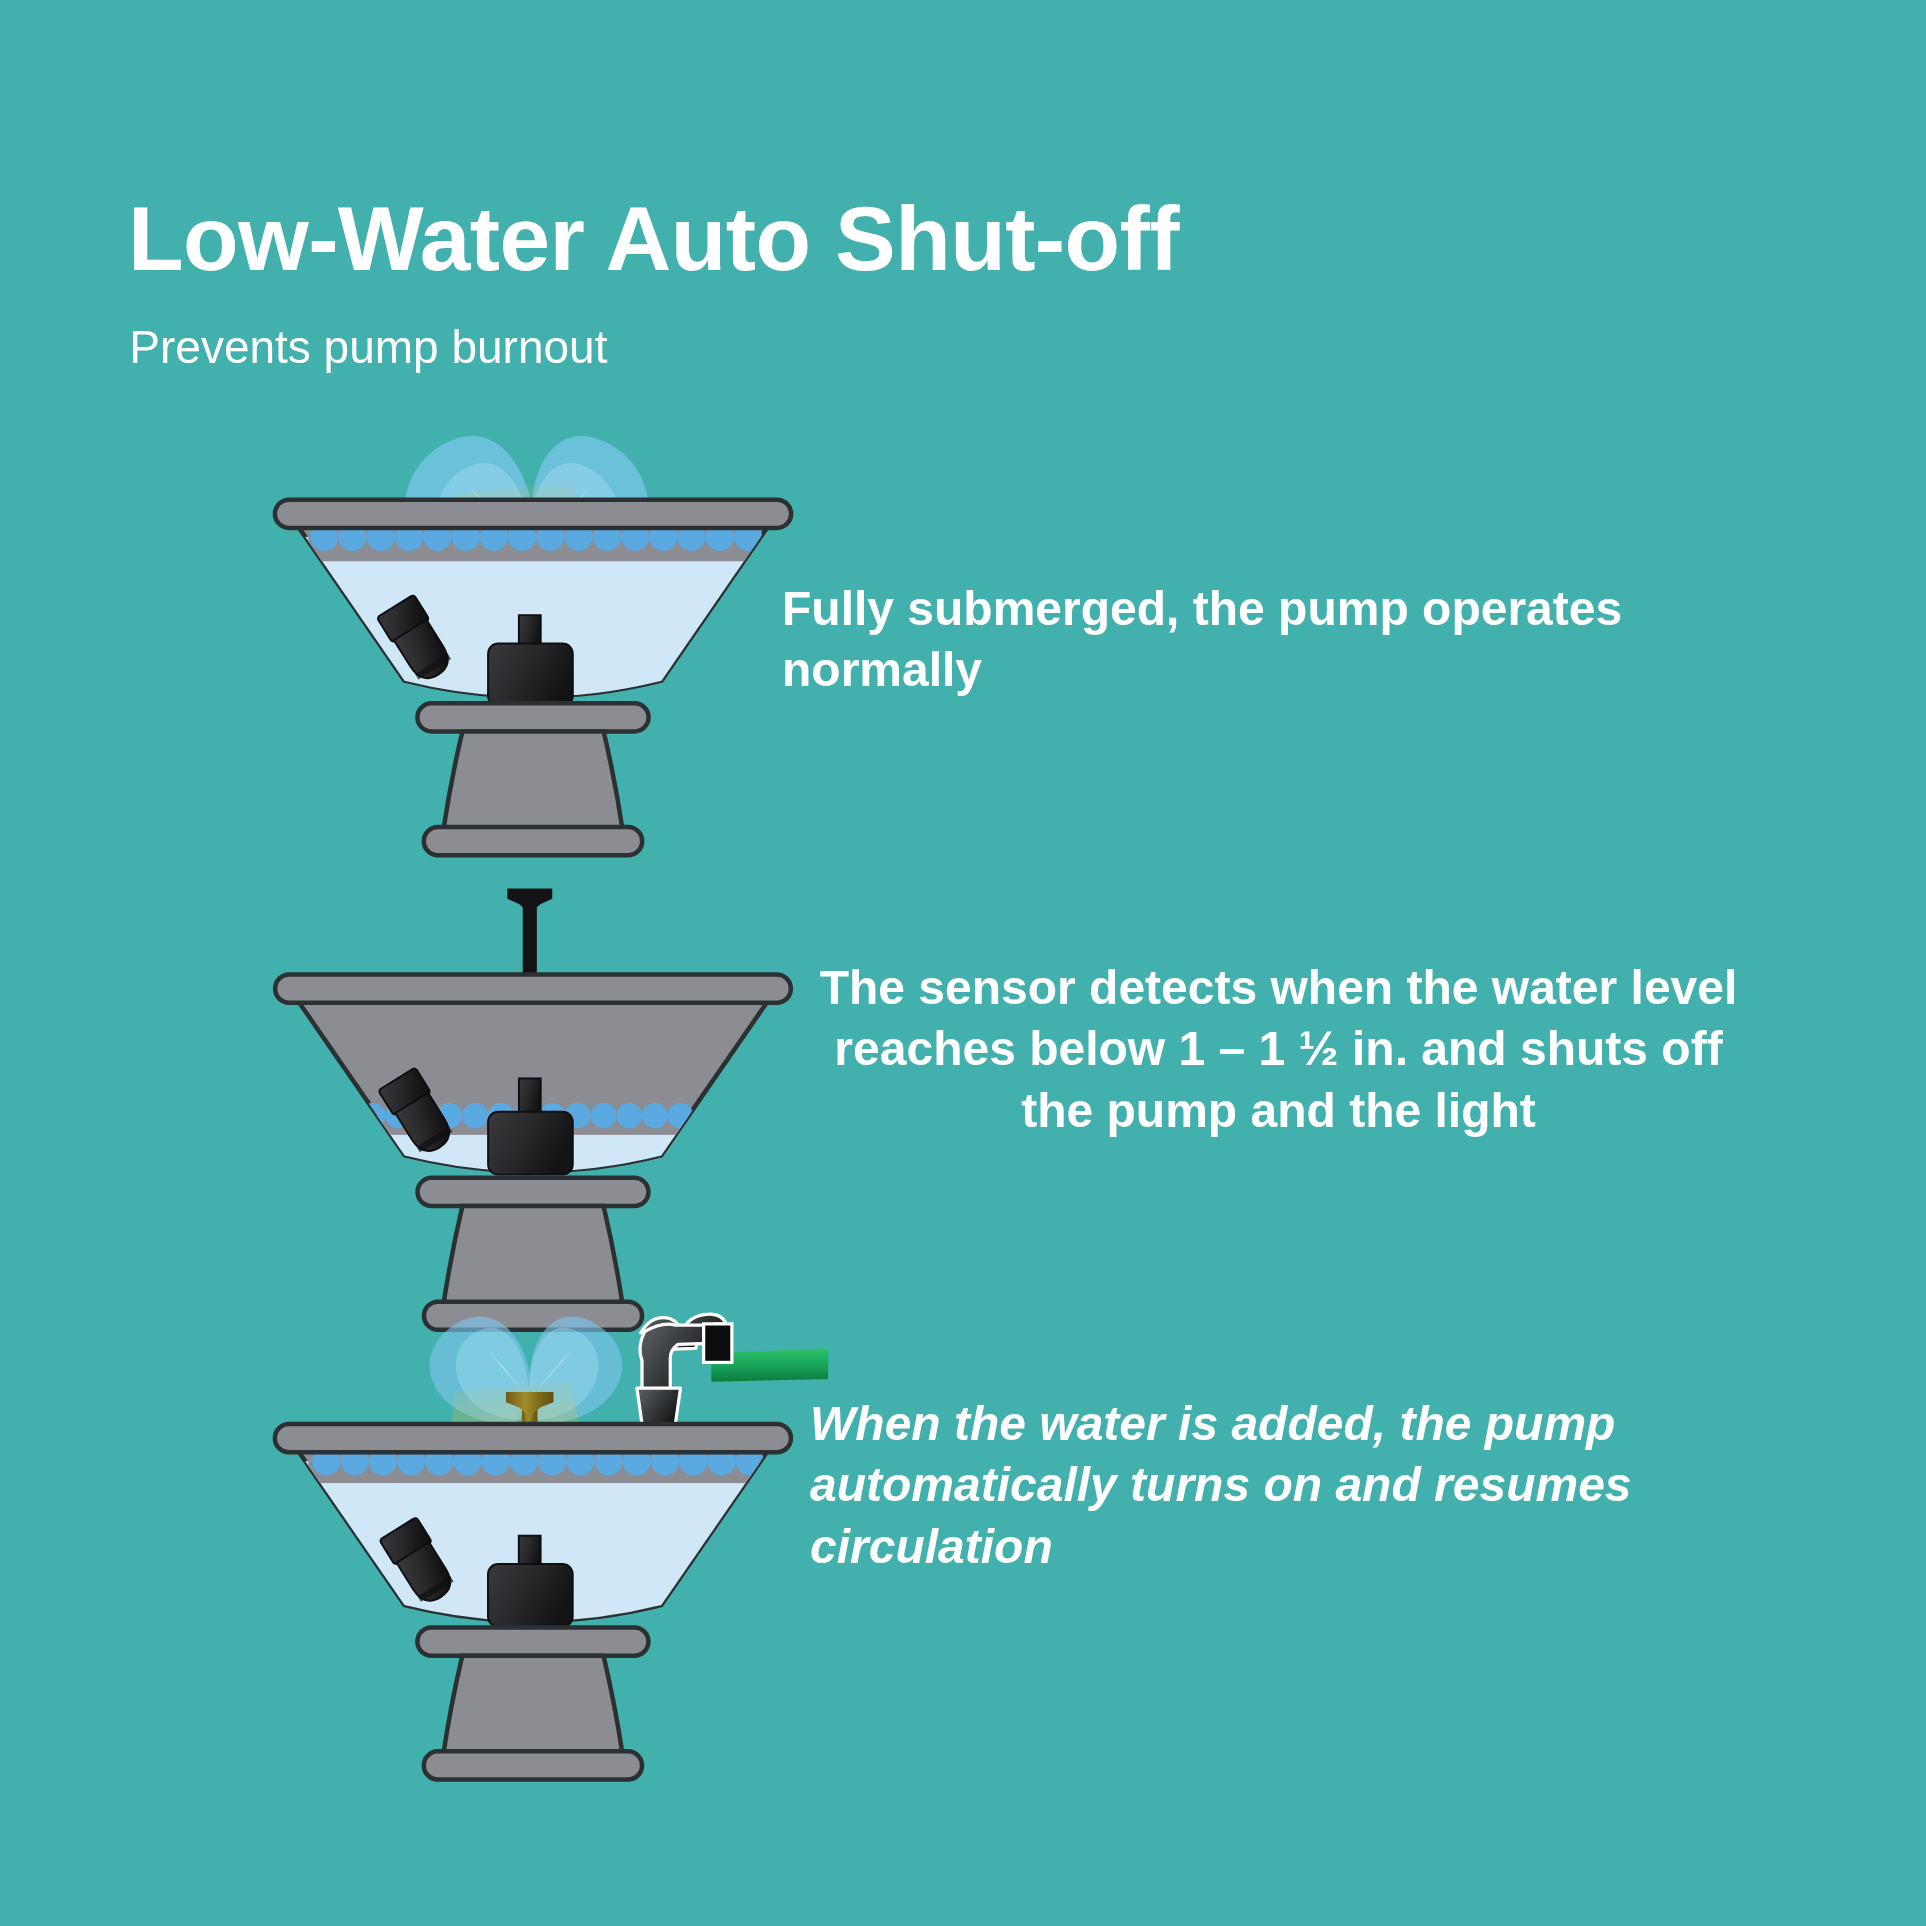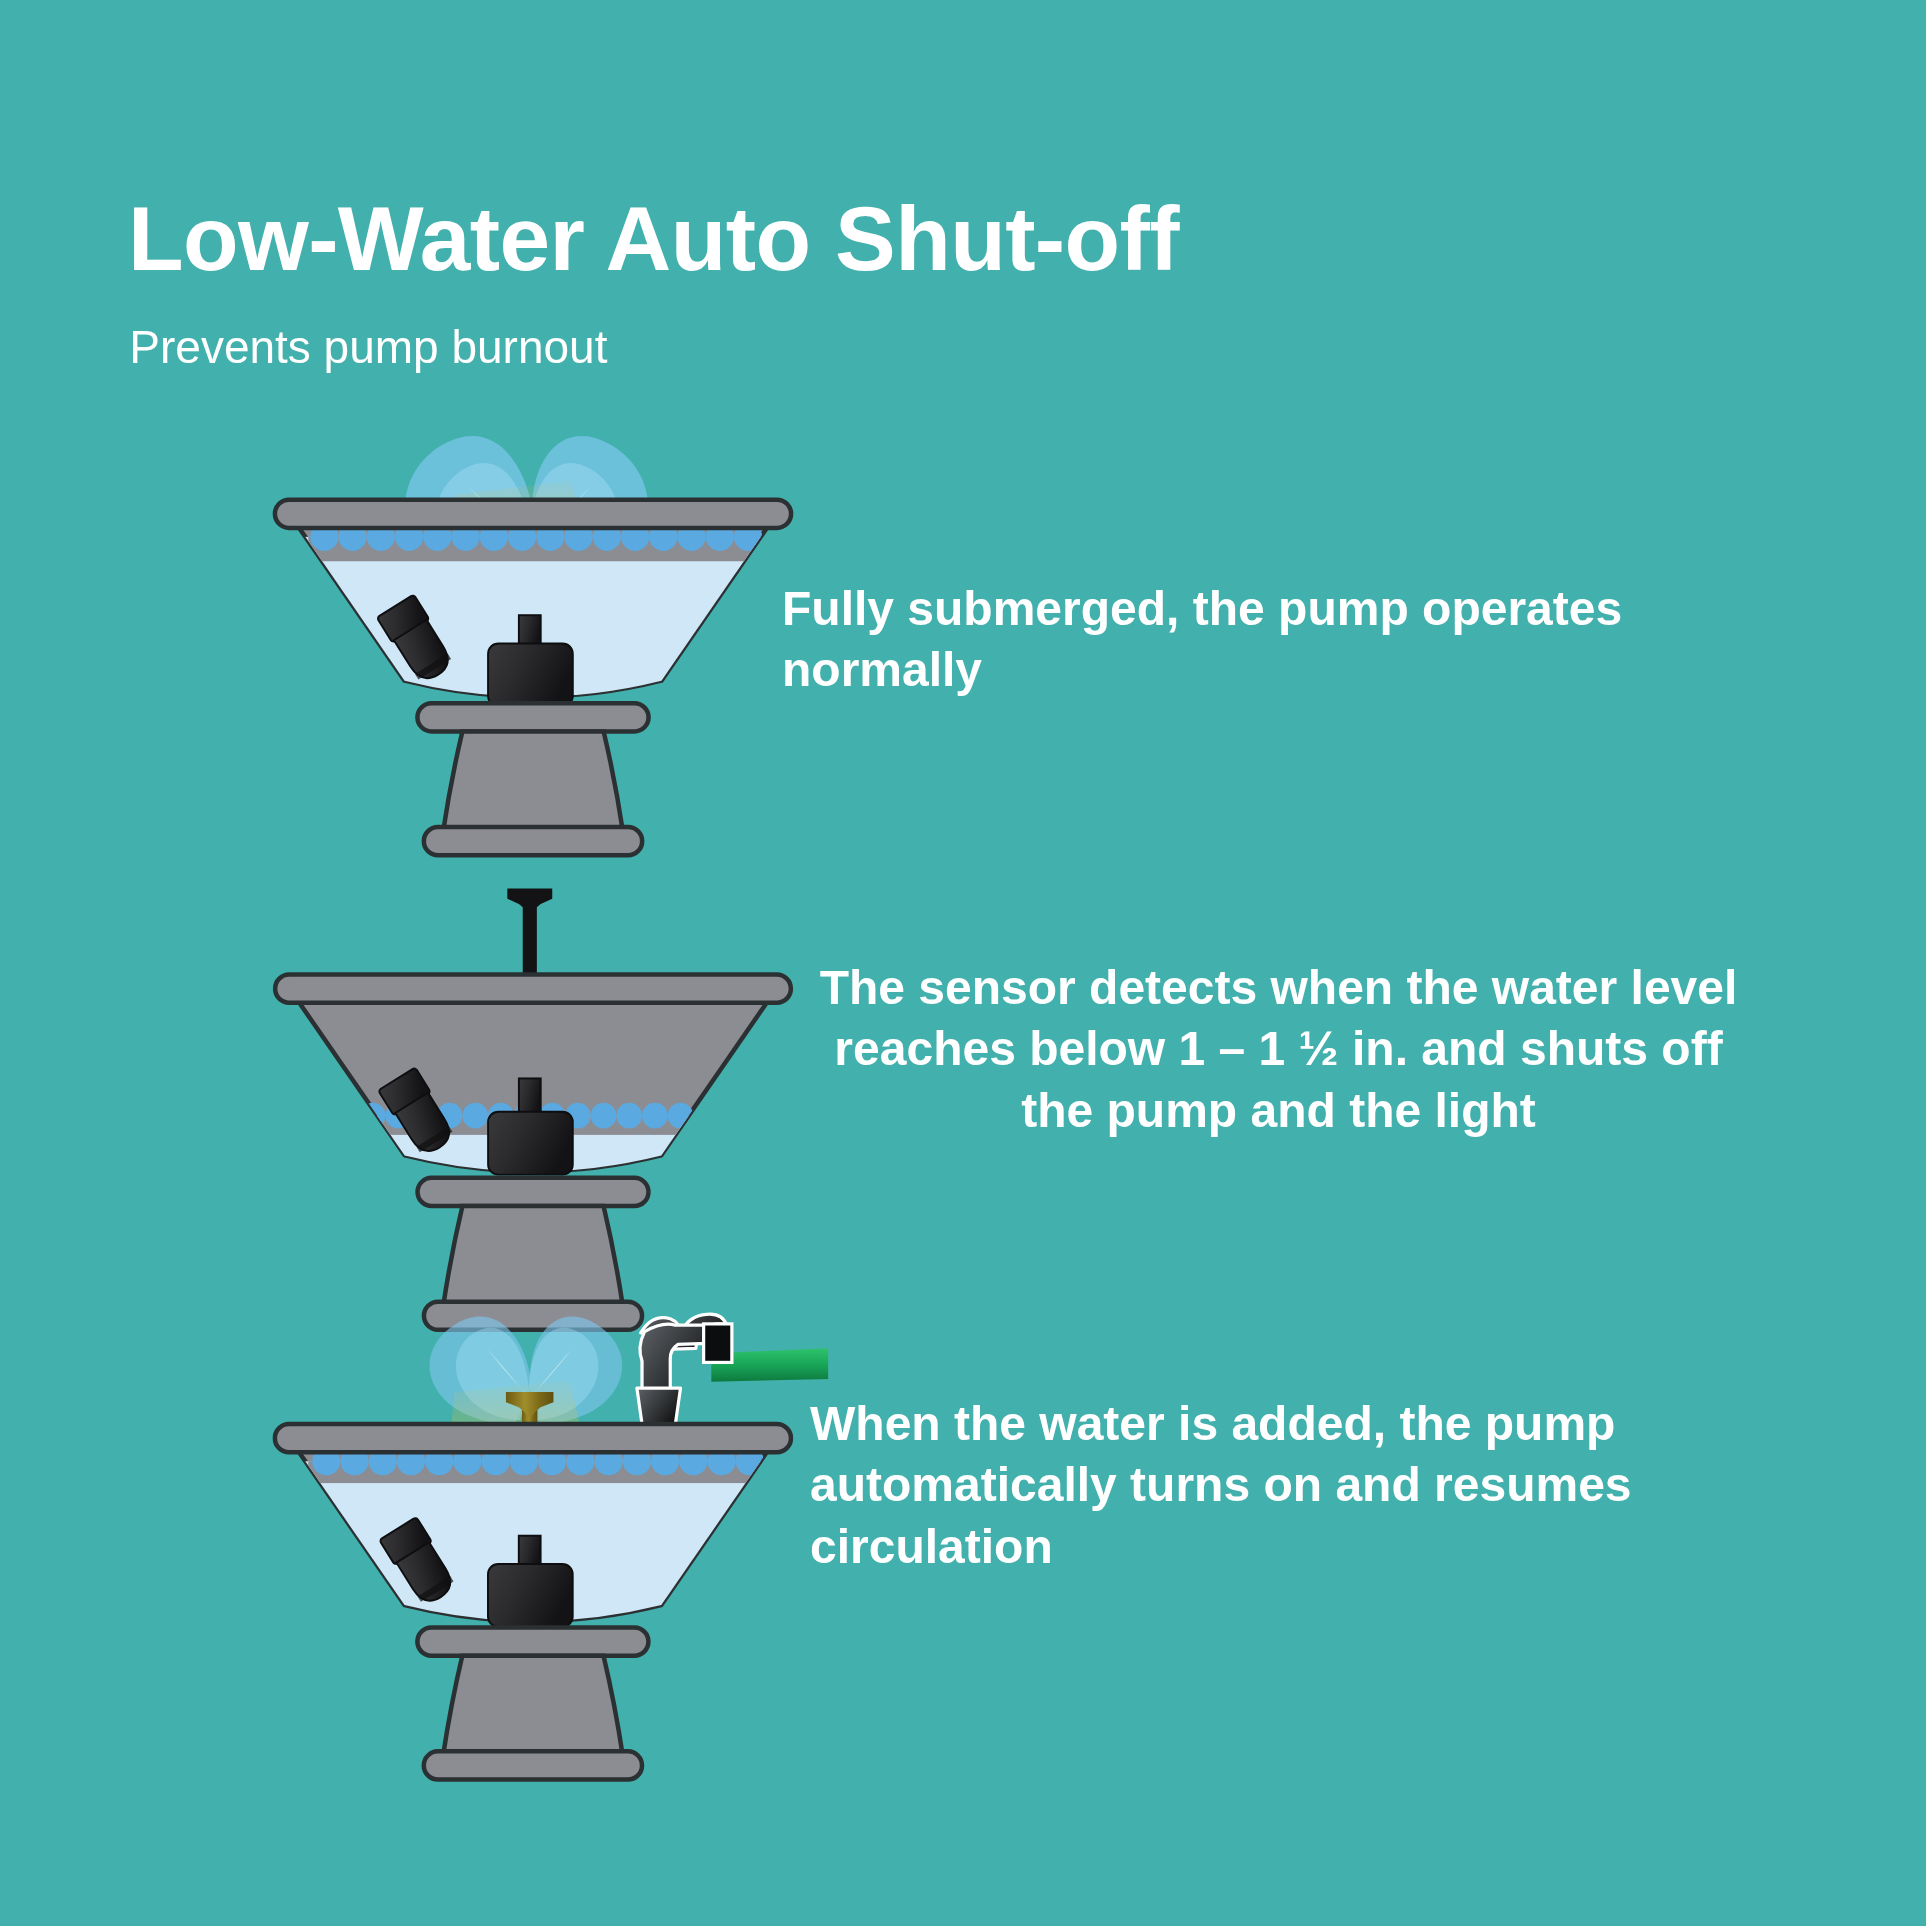--- a/index.html
+++ b/index.html
@@ -24,21 +24,21 @@
     font-size:46px;font-weight:400;color:#ffffff;
     line-height:1;white-space:nowrap;
   }
 
   .caption{
     position:absolute;color:#ffffff;font-weight:700;
     font-size:48px;line-height:1.28;width:937px;
   }
   .cap1{left:782px;top:578px;}
   .cap2{left:810px;top:957px;text-align:center;}
-  .cap3{left:810px;top:1393px;}
+  .cap3{left:810px;top:1393px;font-style:italic;}
 
   .fountain-wrap{position:absolute;}
   .f1{left:212px;top:411px;}
   .f2{left:212px;top:886px;}
   .f3{left:212px;top:1284px;}
 
   svg{display:block;overflow:visible;}
 </style>
 </head>
 <body style="background: rgb(66, 176, 172);">

